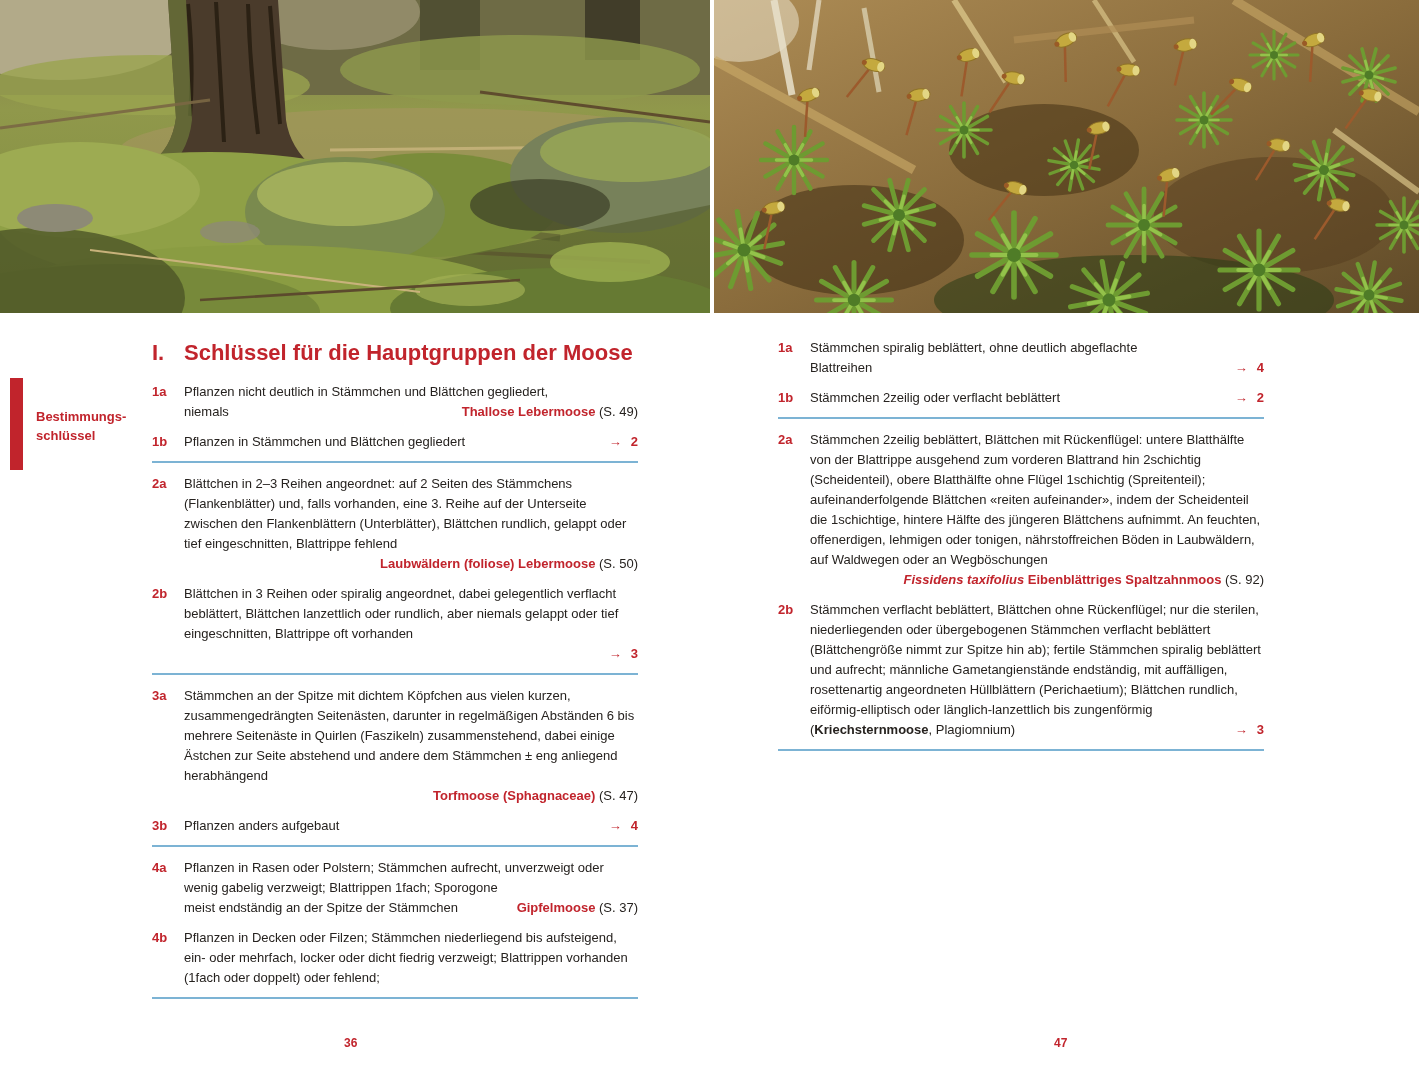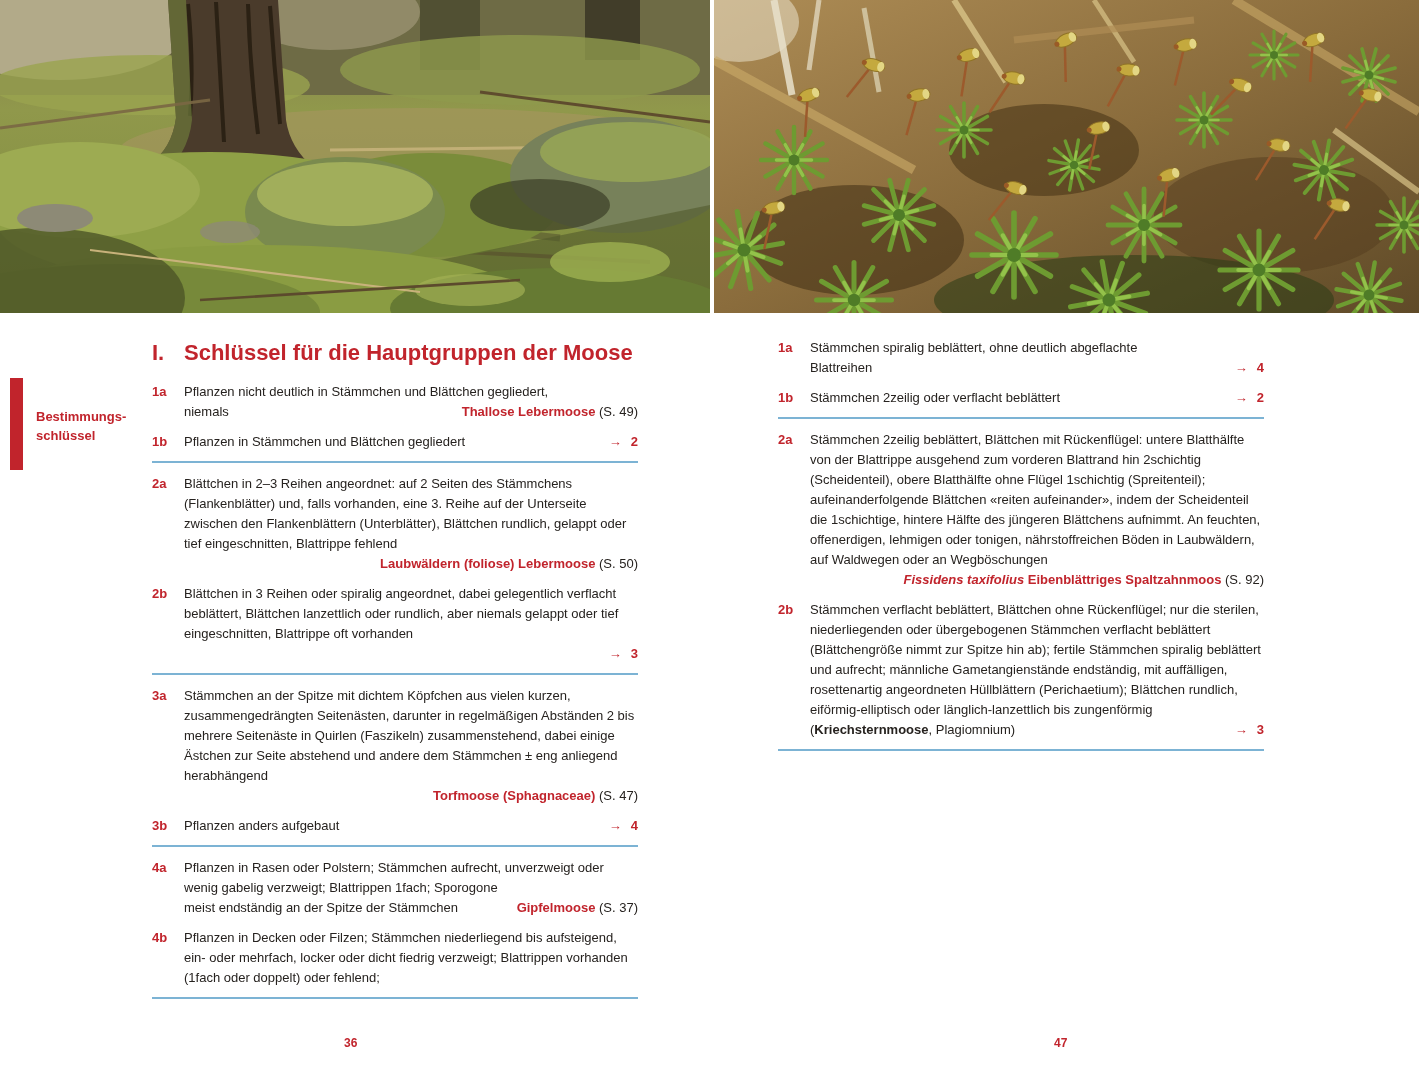--- a/index.html
+++ b/index.html
@@ -265,21 +265,21 @@
       <div class="tail">
         <span class="tail-left"><span></span><b></b><span></span></span>
         <span class="tail-right"><i class="sp-i"></i><b class="sp-b"></b><span></span><span class="arrow">→</span><span class="goto-num">3</span></span>
       </div>
     </div>
   </div>
 
   <div class="item">
     <div class="label">3a</div>
     <div class="content">
-      <div class="body">Stämmchen an der Spitze mit dichtem Köpfchen aus vielen kurzen, zusammengedrängten Seitenästen, darunter in regelmäßigen Abständen 2 bis mehrere Seitenäste in Quirlen (Faszikeln) zusammenstehend, dabei einige Ästchen zur Seite abstehend und andere dem Stämmchen ± eng anliegend herabhängend</div>
+      <div class="body">Stämmchen an der Spitze mit dichtem Köpfchen aus vielen kurzen, zusammengedrängten Seitenästen, darunter in regelmäßigen Abständen 6 bis mehrere Seitenäste in Quirlen (Faszikeln) zusammenstehend, dabei einige Ästchen zur Seite abstehend und andere dem Stämmchen ± eng anliegend herabhängend</div>
       <div class="tail">
         <span class="tail-left"><span></span><b></b><span></span></span>
         <span class="tail-right"><i class="sp-i"></i><b class="sp-b">Torfmoose (Sphagnaceae)</b><span> (S. 47)</span><span class="arrow"></span><span class="goto-num"></span></span>
       </div>
     </div>
   </div>
 
   <div class="item divided">
     <div class="label">3b</div>
     <div class="content">

